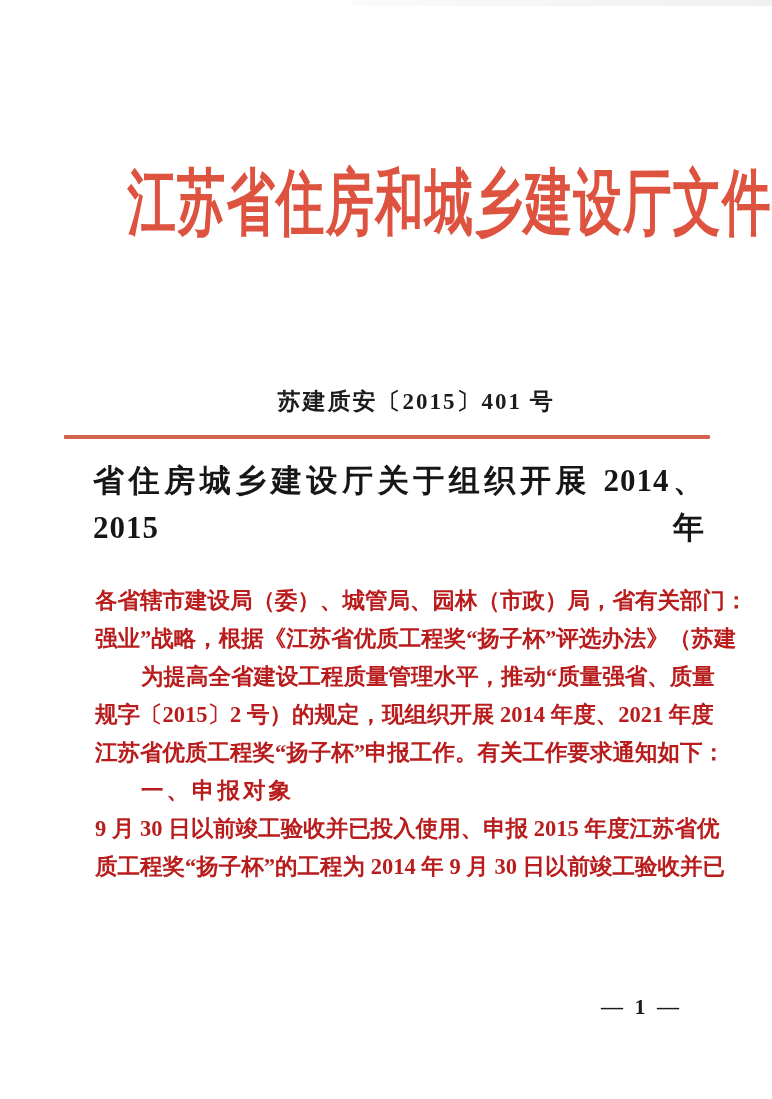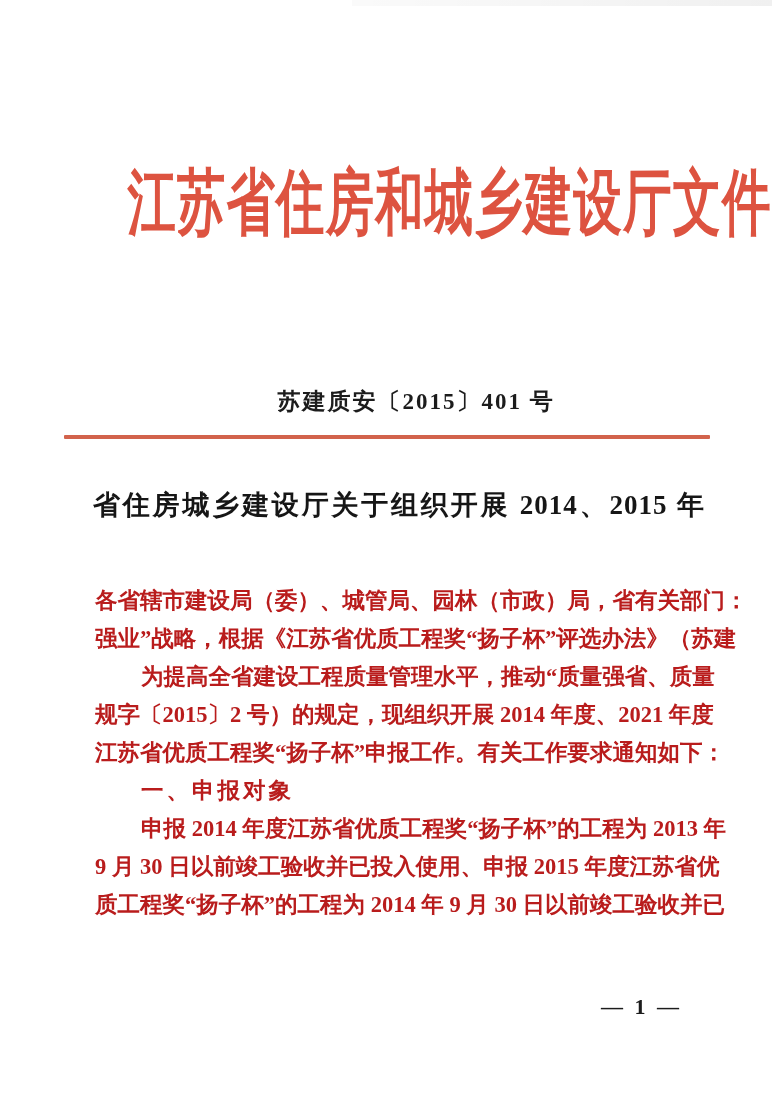--- a/index.html
+++ b/index.html
@@ -60,26 +60,25 @@
     height: 4px;
     background: #d2634c;
     border-radius: 1px;
   }
 
   .doc-title {
     position: absolute;
     top: 457px;
     left: 93px;
     width: 612px;
-    font-size: 27px;
+    font-size: 31px;
     font-weight: bold;
-    line-height: 33px;
+    line-height: 47px;
     letter-spacing: 1px;
     color: #161616;
-    margin-top: 32px;
   }
   .t-line {
     text-align: justify;
     text-align-last: justify;
   }
 
   .body-text {
     position: absolute;
     top: 582px;
     left: 95px;
@@ -133,20 +132,19 @@
     <div class="t-line">省住房城乡建设厅关于组织开展 2014、2015 年</div>
   </div>
 
   <div class="body-text">
     <div class="b-line">各省辖市建设局（委）、城管局、园林（市政）局，省有关部门：</div>
     <div class="b-line">强业”战略，根据《江苏省优质工程奖“扬子杯”评选办法》（苏建</div>
     <div class="b-line indent">为提高全省建设工程质量管理水平，推动“质量强省、质量</div>
     <div class="b-line">规字〔2015〕2 号）的规定，现组织开展 2014 年度、2021 年度</div>
     <div class="b-line">江苏省优质工程奖“扬子杯”申报工作。有关工作要求通知如下：</div>
     <div class="b-line indent section">一、申报对象</div>
-    <div class="b-line indent">申报 2014 年度江苏省优质工程奖“扬子杯”的工程为 2013 年</div>
     <div class="b-line">9 月 30 日以前竣工验收并已投入使用、申报 2015 年度江苏省优</div>
     <div class="b-line">质工程奖“扬子杯”的工程为 2014 年 9 月 30 日以前竣工验收并已</div>
   </div>
 
   <div class="page-number">— 1 —</div>
 
 </div>
 
 </body></html>

